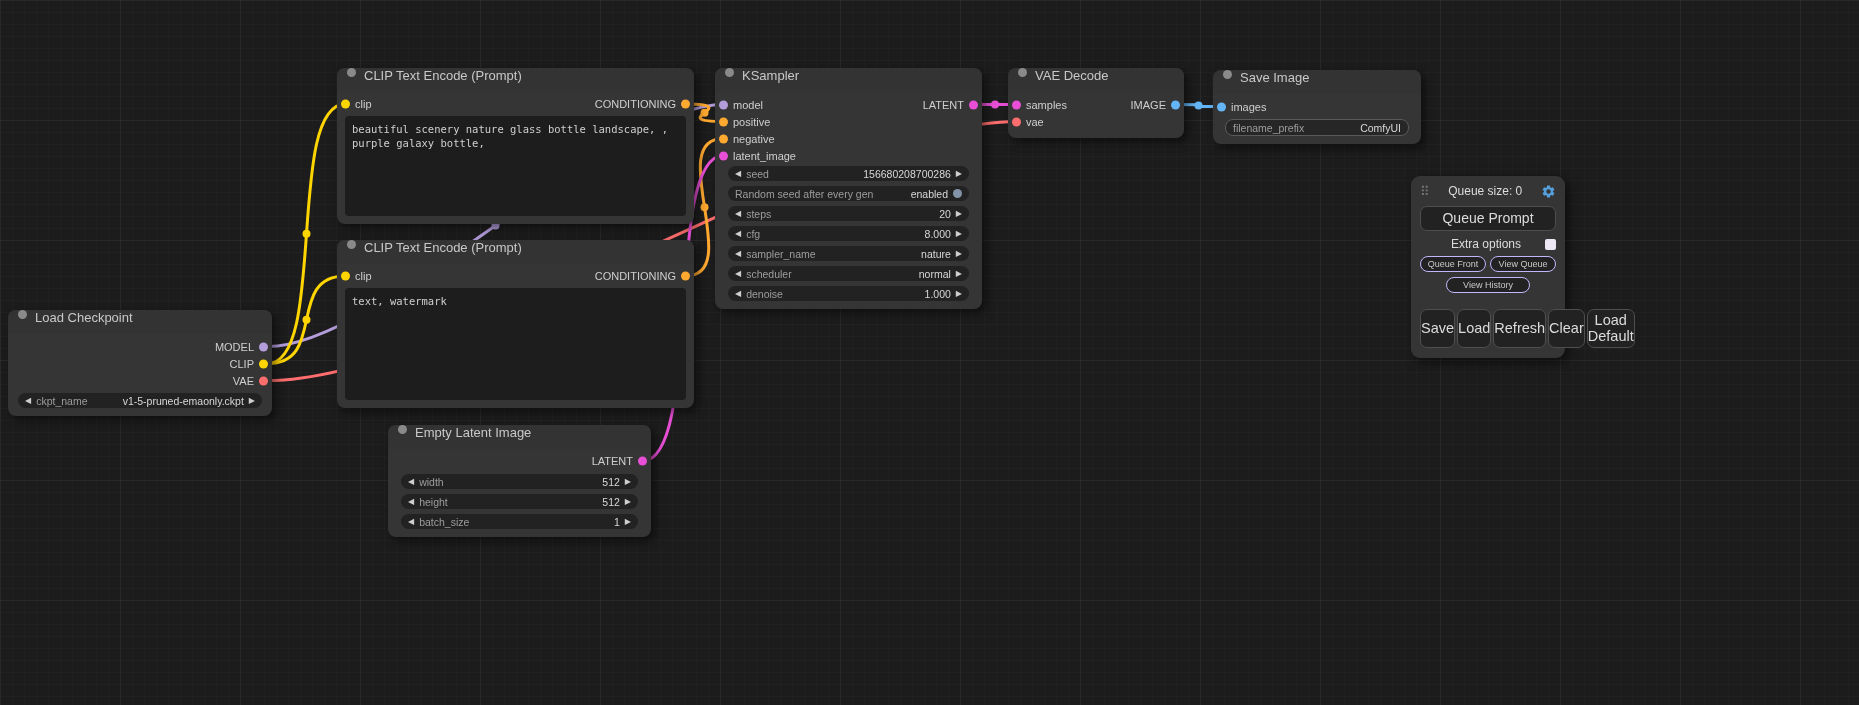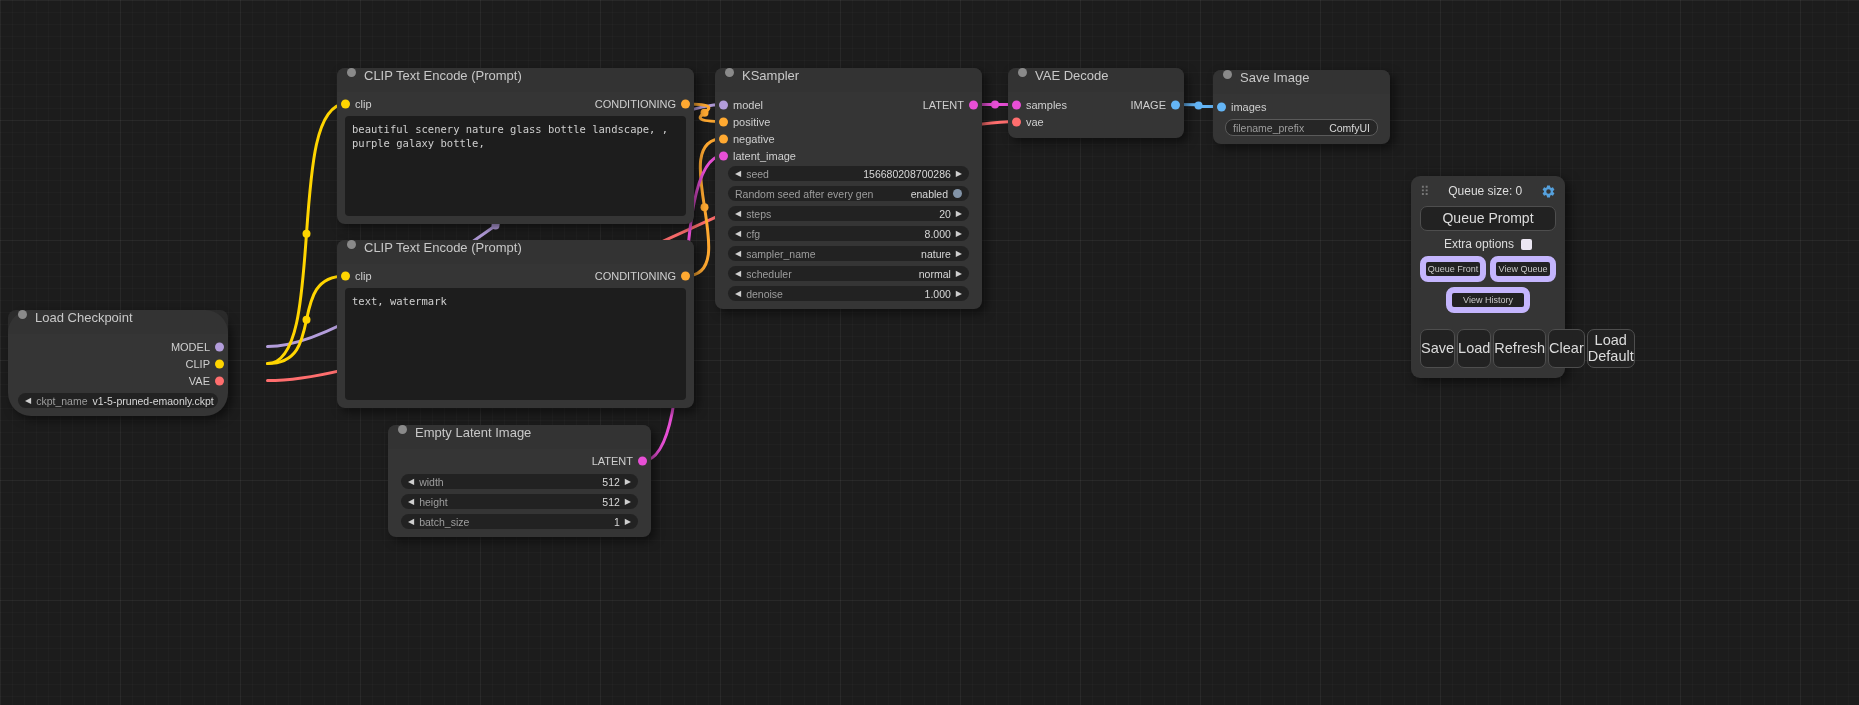--- a/index.html
+++ b/index.html
@@ -63,25 +63,25 @@
   .menu-header { display:flex; align-items:center; font-size:12px; height:18px; }
   .drag-handle { color:#777; font-size:13px; cursor:grab; }
   .queue-size { flex:1; text-align:center; color:#ddd; }
   .gear { width:15px; height:15px; flex:none; cursor:pointer; }
   .btn-big {
     display:block; width:100%; box-sizing:border-box; margin-top:4px;
     background:#222; border:1px solid #4e4e4e; border-radius:7px;
     color:#dcdcdc; font-size:14.5px; font-family:inherit; padding:2px 0 3px; text-align:center; cursor:pointer;
   }
   .btn-queue { font-size:14px; padding:3px 0 4px; margin-top:6px; }
-  .extra-row { display:flex; align-items:center; justify-content:center; gap:7px; font-size:12px; margin-top:6px; color:#ddd; }
+  .extra-row { display:flex; align-items:center; justify-content:flex-end; gap:24px; font-size:12px; margin-top:6px; color:#ddd; }
   .checkbox { width:11px; height:11px; background:#ece7f3; border-radius:2px; cursor:pointer; }
   .small-row { display:flex; gap:4px; margin-top:5px; }
   .btn-small {
-    flex:1; background:#222; border:6px solid #c4b5fd; border-radius:8px;
+    flex:1; background:#222; border:1px solid #c4b5fd; border-radius:8px;
     color:#c9c9c9; font-size:9px; font-family:inherit; padding:2px 0; text-align:center; cursor:pointer;
   }
   .btn-history { display:block; width:62%; margin:5px auto 0; }
   .btn-group { margin-top:12px; display:flex; flex-direction:row; gap:2px; }
 </style>
 </head>
 <body>
 
 <div id="canvas">
   <svg id="wires" width="1859" height="705">
@@ -98,21 +98,21 @@
       <path d="M 685.5 276 C 745.5 276 663.5 138.5 723.5 138.5" stroke="#ffa931" stroke-width="3" fill="none" stroke-linecap="round"></path>
       <circle cx="704.5" cy="207.25" r="4" fill="#ffa931"></circle>
       <path d="M 642.5 461 C 702.5 461 663.5 155.5 723.5 155.5" stroke="#e84fd6" stroke-width="3" fill="none" stroke-linecap="round"></path>
       <circle cx="683" cy="308.25" r="4" fill="#e84fd6"></circle>
       <path d="M 973.5 104.5 C 1033.5 104.5 956.5 104.5 1016.5 104.5" stroke="#e84fd6" stroke-width="3" fill="none" stroke-linecap="round"></path>
       <circle cx="995" cy="104.5" r="4" fill="#e84fd6"></circle>
       <path d="M 1175.5 104.5 C 1235.5 104.5 1161.5 106.5 1221.5 106.5" stroke="#64b5f6" stroke-width="3" fill="none" stroke-linecap="round"></path>
       <circle cx="1198.5" cy="105.5" r="4" fill="#64b5f6"></circle>
     </svg>
 
-  <div class="node" style="left:8px;top:310px;width:220px;border-radius:23px;">
+  <div class="node" style="left:8px;top:310px;width:264px;">
     <div class="titlebar">
       <span class="collapse-dot"></span>
       <span>Load Checkpoint</span>
     </div>
     <div class="body">
       <div class="io-row">
         <span class="out-label">MODEL</span>
         <span class="port out" style="background: rgb(179, 157, 219);"></span>
       </div>
       <div class="io-row">
@@ -281,21 +281,21 @@
         <span class="out-label">IMAGE</span>
         <span class="port out" style="background: rgb(100, 181, 246);"></span>
       </div>
       <div class="io-row">
         <span class="port in" style="background: rgb(255, 110, 110);"></span>
         <span class="in-label">vae</span>
       </div>
     </div>
   </div>
 
-  <div class="node" style="left:1213px;top:70px;width:177px;">
+  <div class="node" style="left:1213px;top:70px;width:208px;">
     <div class="titlebar">
       <span class="collapse-dot"></span>
       <span>Save Image</span>
     </div>
     <div class="body">
       <div class="io-row">
         <span class="port in" style="background: rgb(100, 181, 246);"></span>
         <span class="in-label">images</span>
       </div>
       <div class="widgets" style="margin:4px 12px 0;">

